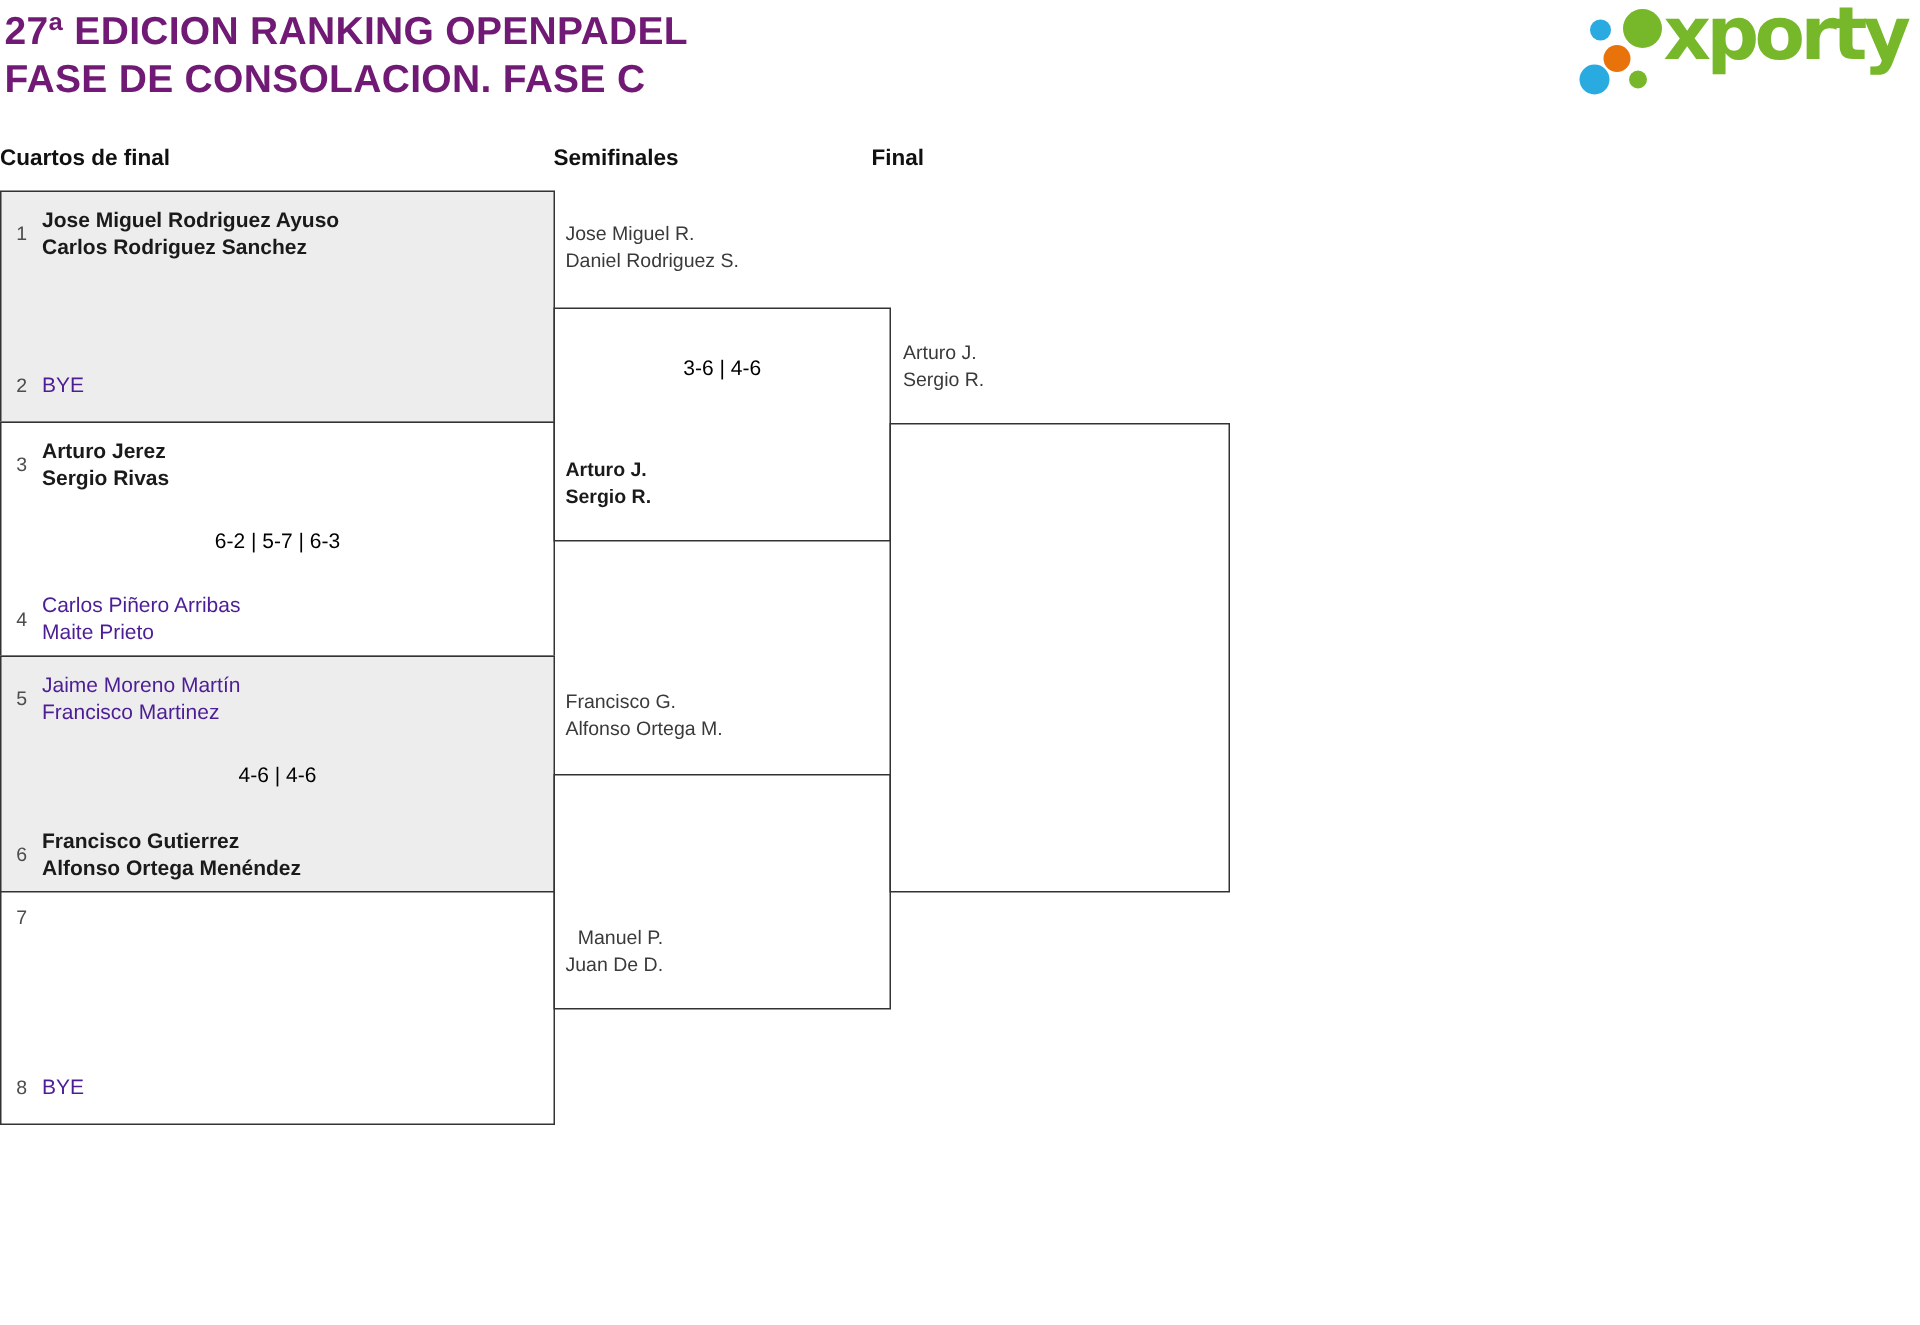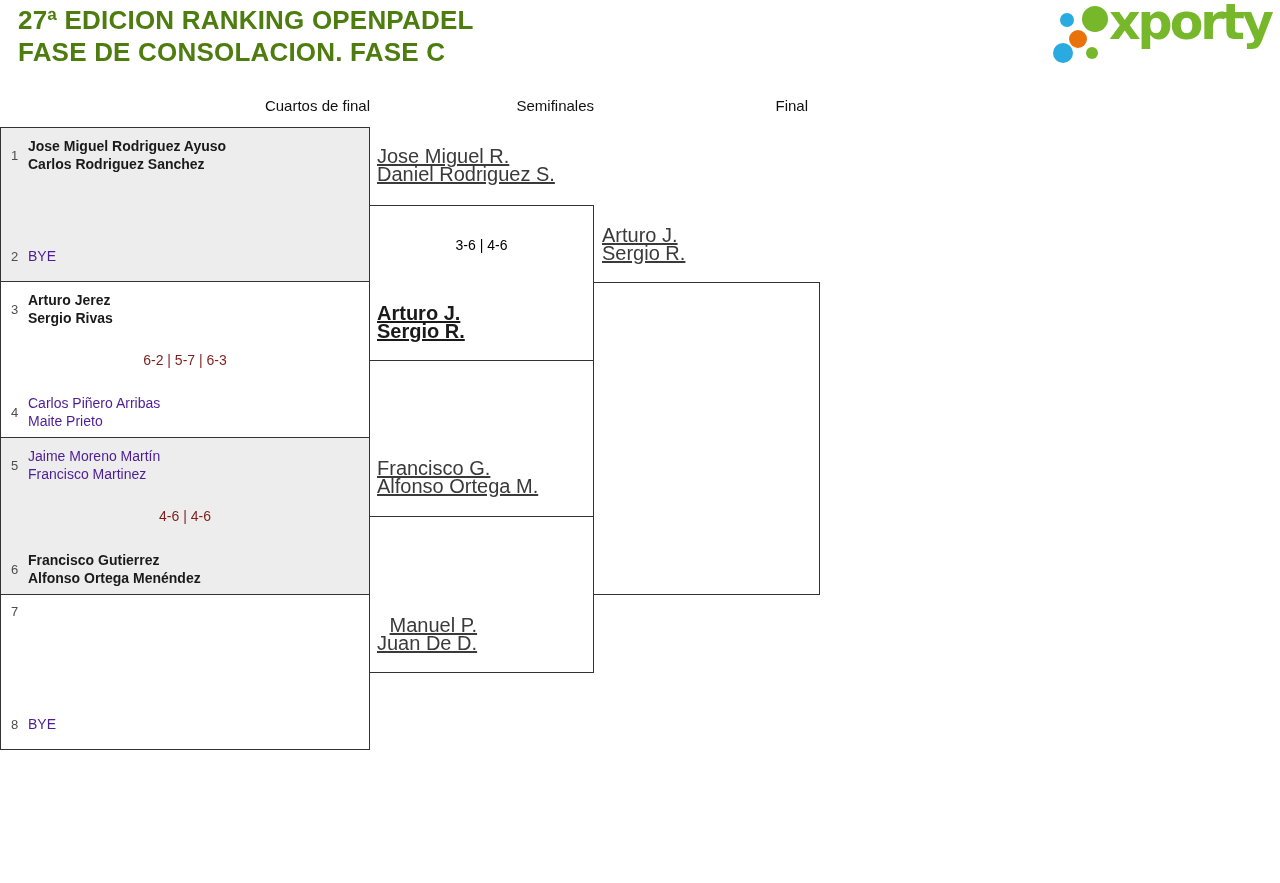--- a/index.html
+++ b/index.html
@@ -4,41 +4,41 @@
 <title>Bracket</title>
 <style>
   html,body { margin:0; padding:0; background:#fff; }
   .page {
     position:relative; width:1280px; height:883px; background:#ffffff;
     font-family:"Liberation Sans", sans-serif; overflow:hidden; color:#1e1e1e;
   }
 
   
   .title {
-    position:absolute; left:18px; top:4px;
-    font-size:26px; line-height:32px; font-weight:700; color:#4d7c0f;
+    position:absolute; left:3px; top:4px;
+    font-size:26px; line-height:32px; font-weight:700; color:#701a75;
     letter-spacing:0.2px;
   }
   .logo { position:absolute; left:1045px; top:4px; width:232px; height:66px;text-align:center; }
   .dot { position:absolute; border-radius:50%; }
   .dot-blue-sm  { left:15px; top:9px;  width:14px; height:14px; background:#29abe2; }
   .dot-green-lg { left:37px; top:2px;  width:26px; height:26px; background:#76b82a; }
   .dot-orange   { left:24px; top:26px; width:18px; height:18px; background:#e8730b; }
   .dot-blue-lg  { left:8px;  top:39px; width:20px; height:20px; background:#29abe2; }
   .dot-green-sm { left:41px; top:43px; width:12px; height:12px; background:#76b82a; }
   .logo-text {
     position:absolute; left:64px; top:-10px;
     font-family:"DejaVu Sans", sans-serif; font-weight:bold;
     font-size:49px; letter-spacing:-3px; color:#76b82a;
   }
 
   
   .col-header {
-    position:absolute; top:97px; font-size:15px; font-weight:400;
-    color:#111; text-align:right; line-height:18px;
+    position:absolute; top:97px; font-size:15px; font-weight:700;
+    color:#111; text-align:left; line-height:18px;
   }
   .ch-qf { left:0px;   width:370px; }
   .ch-sf { left:369px; width:225px; }
   .ch-f  { left:581px; width:227px; }
 
   
   .match {
     position:absolute; left:0px; width:370px;
     border:1px solid #333; box-sizing:border-box; background:#fff;
   }
@@ -54,33 +54,33 @@
   .trow.bottom.bye { bottom:16px; }
   .seed {
     width:15px; min-width:15px; margin-right:6px;
     font-size:13px; color:#4d4d4d;
     display:flex; align-items:center; justify-content:center;
   }
   .tnames { font-size:14px; line-height:18px; color:#4c1d95; }
   .tnames.bold { font-weight:700; color:#1a1a1a; }
   .score {
     position:absolute; left:0; width:100%; top:calc(50% - 9px);
-    text-align:center; font-size:14px; line-height:18px; color:#7f1d1d;
+    text-align:center; font-size:14px; line-height:18px; color:#000000;
   }
 
   
   .obox {
     position:absolute; border:1px solid #333; box-sizing:border-box;
     background:transparent;
   }
   .sf1-box   { left:369px; top:205px; width:225px; height:156px; }
   .sf2-box   { left:369px; top:516px; width:225px; height:157px; }
   .final-box { left:593px; top:282px; width:227px; height:313px; }
 
-  .team-label { position:absolute; font-size:20px; line-height:18px; color:#3a3a3a;text-decoration:underline; }
+  .team-label { position:absolute; font-size:13px; line-height:18px; color:#3a3a3a; }
   .team-label.bold { font-weight:700; color:#1a1a1a; }
   .sf1-top-team    { left:377px; top:147px; }
   .sf1-bottom-team { left:377px; top:304px; }
   .sf2-top-team    { left:377px; top:459px; }
   .sf2-bottom-team { left:377px; top:616px;text-align:right; }
   .final-top-team  { left:602px; top:226px; }
   .sf-score {
     position:absolute; left:369px; width:225px; top:236px;
     text-align:center; font-size:14px; line-height:18px; color:#000000;
   }

